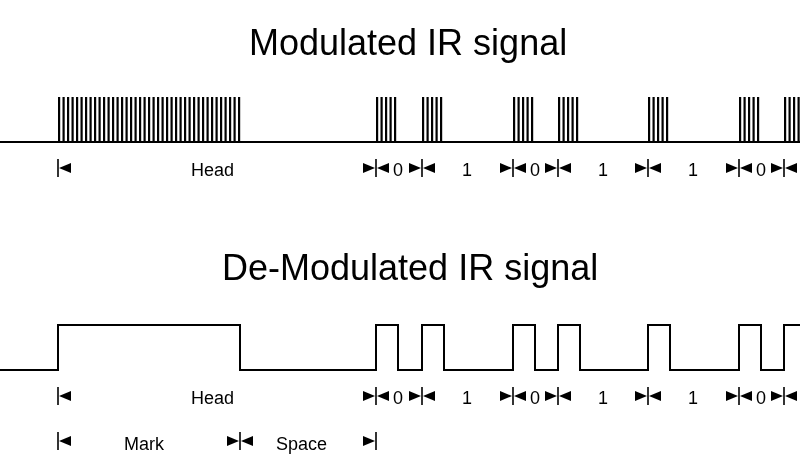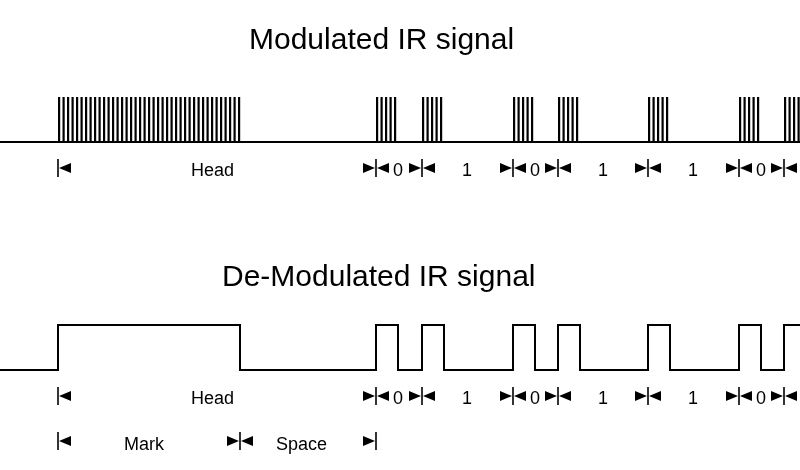--- a/index.html
+++ b/index.html
@@ -1,20 +1,20 @@
 <!DOCTYPE html>
 <html><head>
   <meta charset="utf-8">
   <style>
     html, body { margin: 0; padding: 0; background: #ffffff; }
     body { width: 800px; height: 470px; position: relative; overflow: hidden;
            font-family: "Liberation Sans", sans-serif; color: #000; }
-    .title { position: absolute; font-size: 30px; font-weight: normal; white-space: nowrap; letter-spacing: 0px; text-align: right; }
+    .title { position: absolute; font-size: 36px; font-weight: normal; white-space: nowrap; letter-spacing: 0px; text-align: right; }
     #title-mod { left: 249px; top: 22px; }
-    #title-demod { left: 222px; top: 259px; }
+    #title-demod { left: 222px; top: 247px; }
     svg#diagram { position: absolute; left: 0; top: 0; }
     .lbl { font-family: "Liberation Sans", sans-serif; font-size: 18px; fill: #000; }
   </style>
 </head>
 <body>
 
 <div id="title-mod" class="title">Modulated IR signal</div>
 <div id="title-demod" class="title">De-Modulated IR signal</div>
 
 <svg id="diagram" width="800" height="470" viewBox="0 0 800 470">

